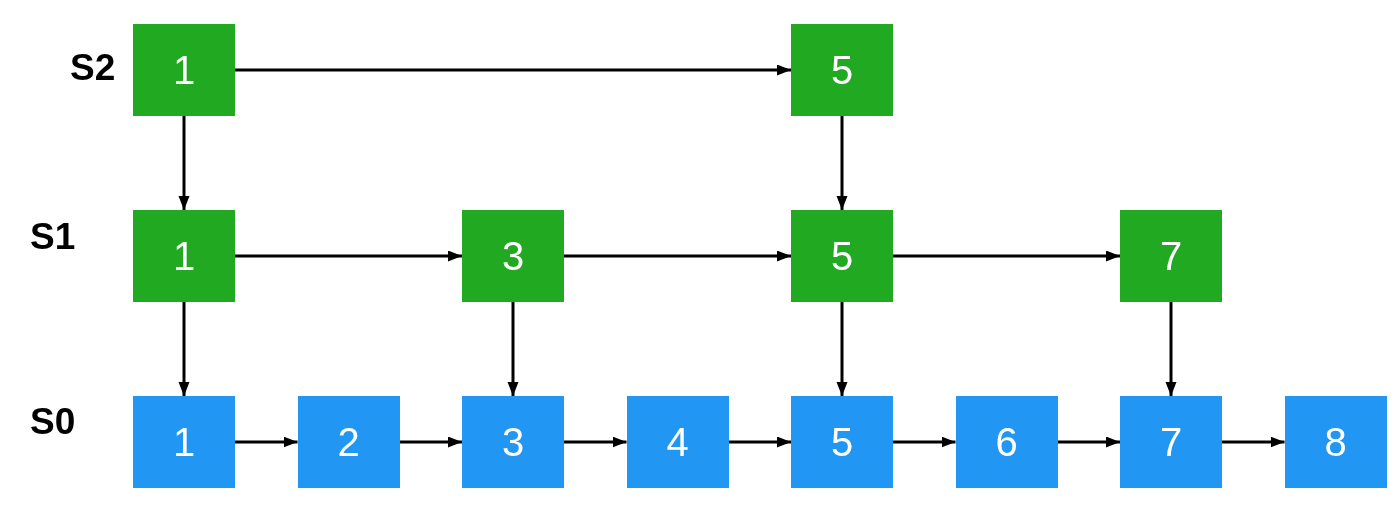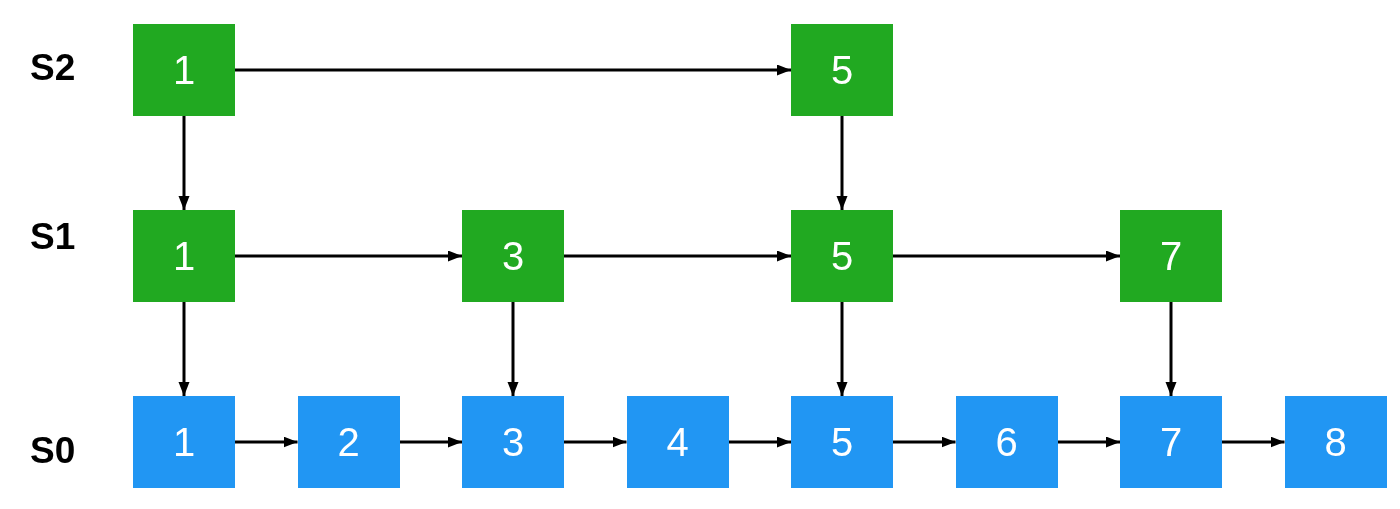--- a/index.html
+++ b/index.html
@@ -64,41 +64,41 @@
       <line x1="893" y1="442" x2="955.5" y2="442" class="edge" stroke="#000000" marker-end="url(#arrowhead)"></line>
       <line x1="1057.5" y1="442" x2="1120" y2="442" class="edge" stroke="#000000" marker-end="url(#arrowhead)"></line>
       <line x1="1222" y1="442" x2="1284.5" y2="442" class="edge" stroke="#000000" marker-end="url(#arrowhead)"></line>
       <line x1="184" y1="116" x2="184" y2="210" class="edge" stroke="#000000" marker-end="url(#arrowhead)"></line>
       <line x1="842" y1="116" x2="842" y2="210" class="edge" stroke="#000000" marker-end="url(#arrowhead)"></line>
       <line x1="184" y1="302" x2="184" y2="396" class="edge" stroke="#000000" marker-end="url(#arrowhead)"></line>
       <line x1="513" y1="302" x2="513" y2="396" class="edge" stroke="#000000" marker-end="url(#arrowhead)"></line>
       <line x1="842" y1="302" x2="842" y2="396" class="edge" stroke="#000000" marker-end="url(#arrowhead)"></line>
       <line x1="1171" y1="302" x2="1171" y2="396" class="edge" stroke="#000000" marker-end="url(#arrowhead)"></line>
     </svg>
-<div class="row-label" style="top: 70px;">S2</div>
+<div class="row-label" style="top: 70px; margin-left: 40px;">S2</div>
     <div class="node" style="left: 133px; top: 24px; background: rgb(33, 169, 33);">
       <span>1</span>
     </div>
     <div class="node" style="left: 791px; top: 24px; background: rgb(33, 169, 33);">
       <span>5</span>
     </div>
     <div class="row-label" style="top: 239px;">S1</div>
     <div class="node" style="left: 133px; top: 210px; background: rgb(33, 169, 33);">
       <span>1</span>
     </div>
     <div class="node" style="left: 462px; top: 210px; background: rgb(33, 169, 33);">
       <span>3</span>
     </div>
     <div class="node" style="left: 791px; top: 210px; background: rgb(33, 169, 33);">
       <span>5</span>
     </div>
     <div class="node" style="left: 1120px; top: 210px; background: rgb(33, 169, 33);">
       <span>7</span>
     </div>
-    <div class="row-label" style="top: 453px;">S0</div>
+    <div class="row-label" style="top: 424px;">S0</div>
     <div class="node" style="left: 133px; top: 396px; background: rgb(33, 150, 243);">
       <span>1</span>
     </div>
     <div class="node" style="left: 297.5px; top: 396px; background: rgb(33, 150, 243);">
       <span>2</span>
     </div>
     <div class="node" style="left: 462px; top: 396px; background: rgb(33, 150, 243);">
       <span>3</span>
     </div>
     <div class="node" style="left: 626.5px; top: 396px; background: rgb(33, 150, 243);">

